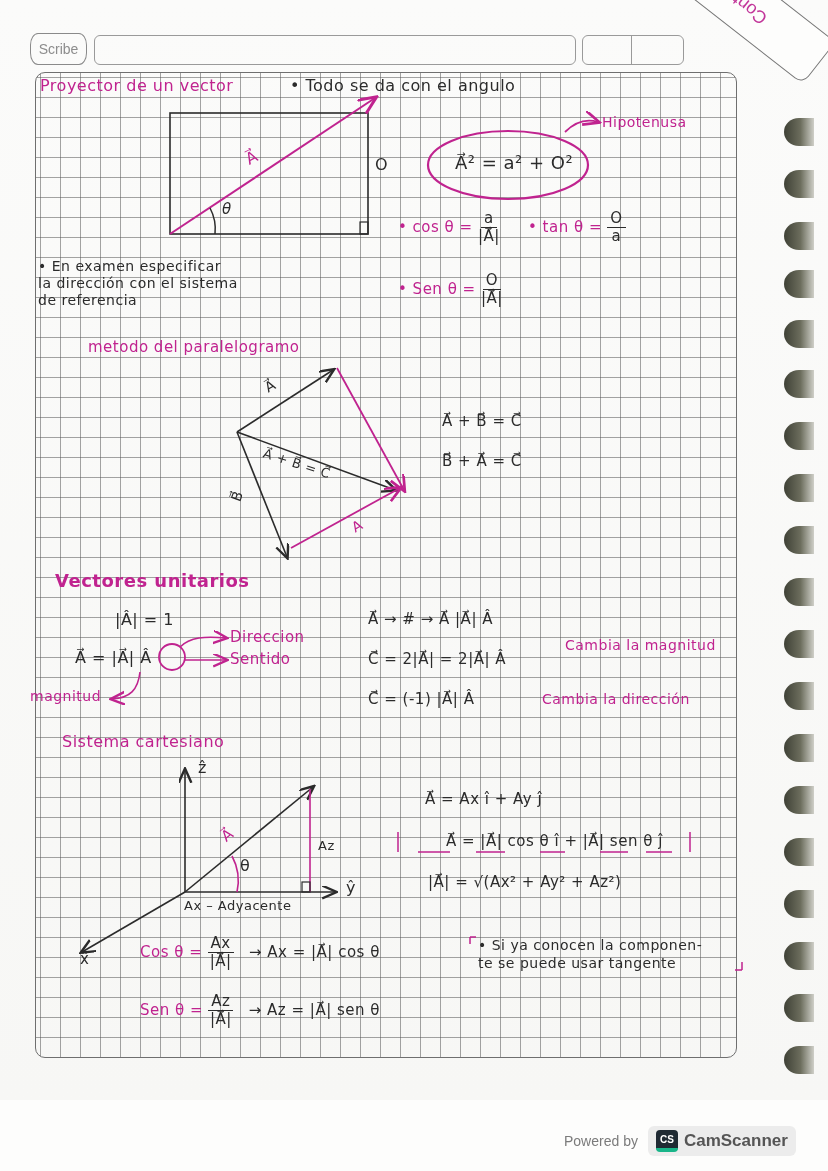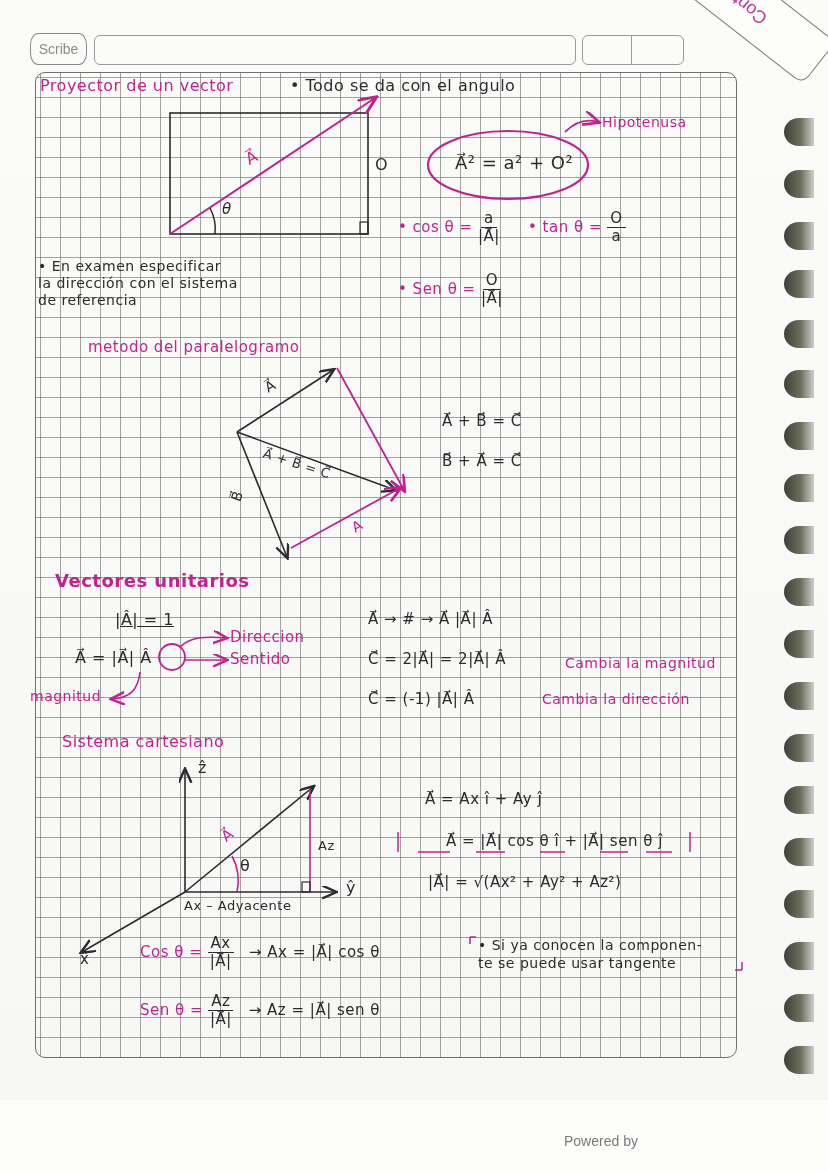--- a/index.html
+++ b/index.html
@@ -211,29 +211,29 @@
 
   <span class="hw pink s15" style="left:88px;top:338px;">metodo del paralelogramo</span>
   <span class="hw dark s14" style="left:265px;top:378px;transform:rotate(-30deg);">A⃗</span>
   <span class="hw dark s14" style="left:232px;top:488px;transform:rotate(-70deg);">B⃗</span>
   <span class="hw dark s13" style="left:262px;top:456px;transform:rotate(18deg);">A⃗ + B⃗ = C⃗</span>
   <span class="hw pink s14" style="left:352px;top:518px;transform:rotate(-30deg);">A</span>
   <span class="hw dark s15" style="left:442px;top:412px;">A⃗ + B⃗ = C⃗</span>
   <span class="hw dark s15" style="left:442px;top:452px;">B⃗ + A⃗ = C⃗</span>
 
   <span class="hw pink s18" style="left:55px;top:570px;font-weight:bold;">Vectores unitarios</span>
-  <span class="hw dark s16" style="left:115px;top:610px;text-decoration:underline;">|Â| = 1</span>
+  <span class="hw dark s16" style="left:115px;top:610px;">|Â| = 1</span>
   <span class="hw dark s16" style="left:63px;top:648px;margin-left:12px;">A⃗ = |A⃗| Â</span>
   <span class="hw pink s15" style="left:230px;top:628px;">Direccion</span>
   <span class="hw pink s15" style="left:230px;top:650px;">Sentido</span>
   <span class="hw pink s14" style="left:30px;top:688px;">magnitud</span>
 
   <span class="hw dark s15" style="left:368px;top:610px;">A⃗ → # → A⃗ |A⃗| Â</span>
   <span class="hw dark s15" style="left:368px;top:650px;">C⃗ = 2|A⃗| = 2|A⃗| Â</span>
-  <span class="hw pink s14" style="left:565px;top:655px;">Cambia la magnitud</span>
+  <span class="hw pink s14" style="left:565px;top:637px;">Cambia la magnitud</span>
   <span class="hw dark s15" style="left:368px;top:690px;">C⃗ = (-1) |A⃗| Â</span>
   <span class="hw pink s14" style="left:542px;top:691px;">Cambia la dirección</span>
 
   <span class="hw pink s16" style="left:62px;top:732px;">Sistema cartesiano</span>
   <span class="hw dark s16" style="left:198px;top:758px;">ẑ</span>
   <span class="hw dark s16" style="left:346px;top:878px;">ŷ</span>
   <span class="hw dark s15" style="left:80px;top:950px;">x̂</span>
   <span class="hw pink s15" style="left:222px;top:826px;transform:rotate(-38deg);">A⃗</span>
   <span class="hw dark s16" style="left:240px;top:856px;">θ</span>
   <span class="hw dark s13" style="left:318px;top:838px;">Az</span>
@@ -261,13 +261,17 @@
   </div>
 
   <div class="hw dark s14" style="left:478px;top:936px;line-height:18px;">
     <div>• Si ya conocen la componen-</div>
     <div>te se puede usar tangente</div>
   </div>
 </div>
 
 <div class="footer">
   <span class="powered">Powered by</span>
+  <span class="badge">
+    <span class="cs-logo">CS</span>
+    <span class="brand">CamScanner</span>
+  </span>
 </div>
 
 </body></html>

